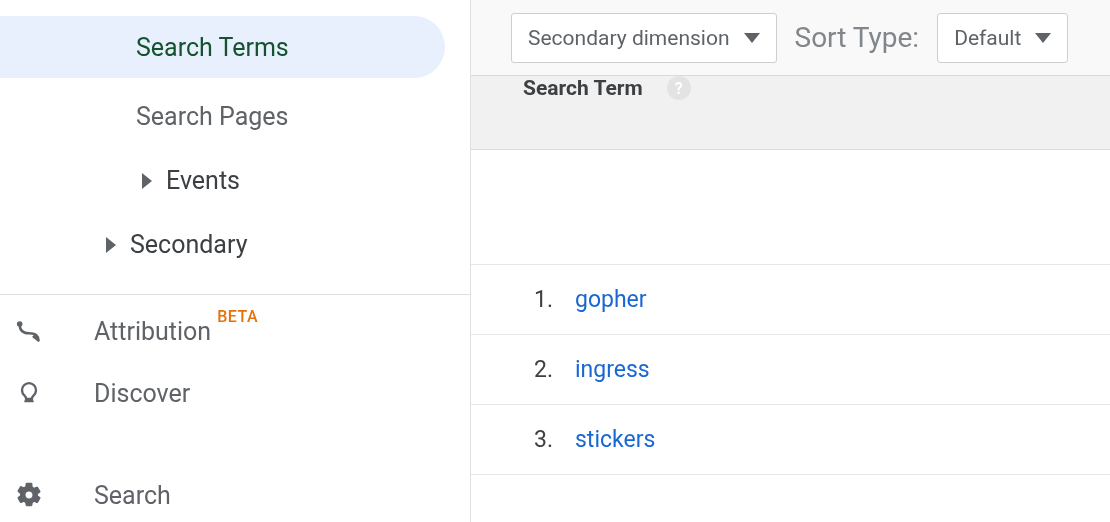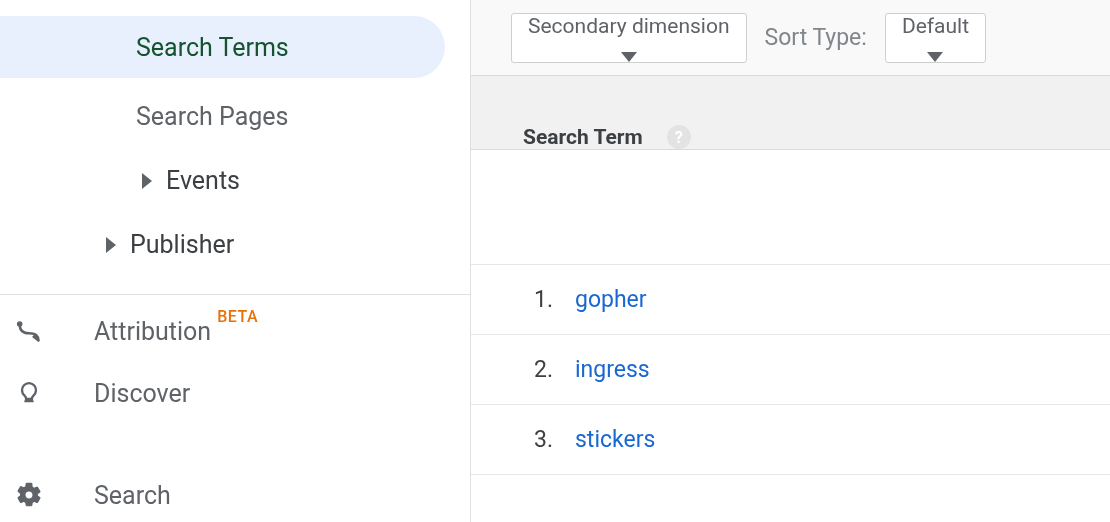--- a/index.html
+++ b/index.html
@@ -127,41 +127,40 @@
     border: 1px solid #cfcfcf;
     border-radius: 3px;
     background: #fff;
     display: flex;
     align-items: center;
     padding: 0 16px;
     gap: 14px;
     font-size: 21px;
     color: #5f6368;
     cursor: pointer;
-    flex-direction: column;
   }
   .caret-down {
     width: 0; height: 0;
     border-left: 8px solid transparent;
     border-right: 8px solid transparent;
     border-top: 10px solid #5f6368;
   }
   .sort-label {
-    font-size: 23px;
+    font-size: 28px;
     color: #80868b;
   }
   .col-header {
     position: absolute;
     left: 0; right: 0; top: 75px;
     height: 75px;
     background: #f1f1f1;
     border-top: 1px solid #dadada;
     border-bottom: 1px solid #dadada;
     display: flex;
-    align-items: flex-end;
+    align-items: flex-start;
     padding-left: 52px;
     gap: 24px;
   }
   .col-header-text {
     font-size: 21px;
     font-weight: 700;
     color: #3c4043;
   }
   .help-circle {
     width: 24px; height: 24px;
@@ -218,21 +217,21 @@
       <span>Search Pages</span>
     </div>
 
     <div class="nav-group events">
       <span class="caret-right"></span>
       <span>Events</span>
     </div>
 
     <div class="nav-group publisher">
       <span class="caret-right"></span>
-      <span>Publisher</span>
+      <span>Secondary</span>
     </div>
 
     <div class="divider"></div>
 
     <div class="side-row attribution">
       <span class="icon-slot">
         <svg viewBox="0 0 24 24" fill="none" stroke-width="2.2" stroke-linecap="round" stroke-linejoin="round">
           <circle cx="4" cy="6" r="2.4" fill="#5f6368" stroke="none"></circle>
           <path d="M4 6 Q4 14 12 14 Q20 14 20 20" stroke="#5f6368" fill="none"></path>
           <path d="M16 17 L20 20 L17 15" stroke="#5f6368" fill="none"></path>

